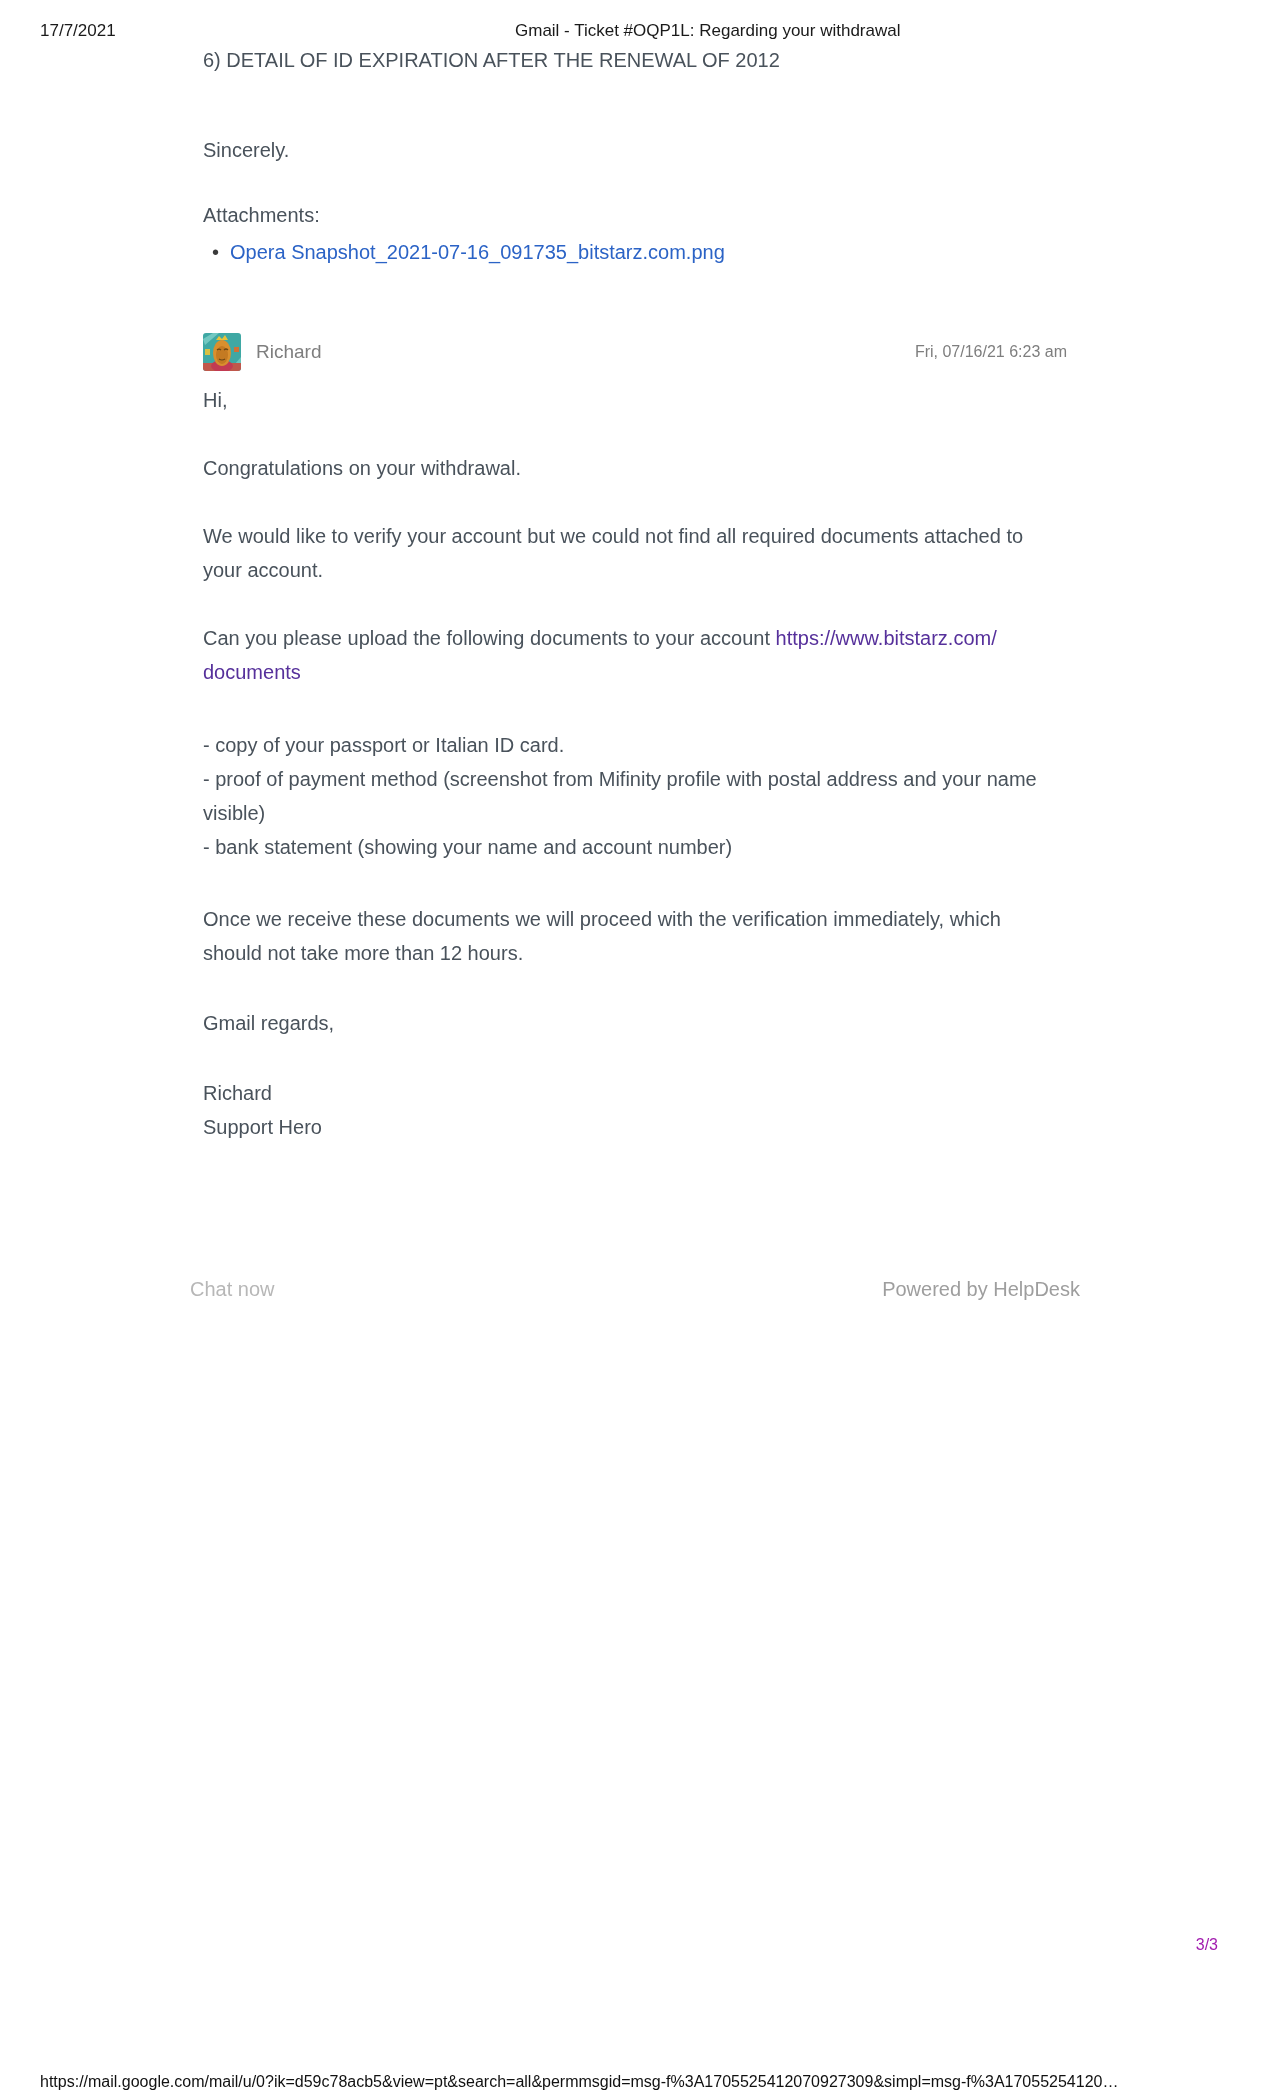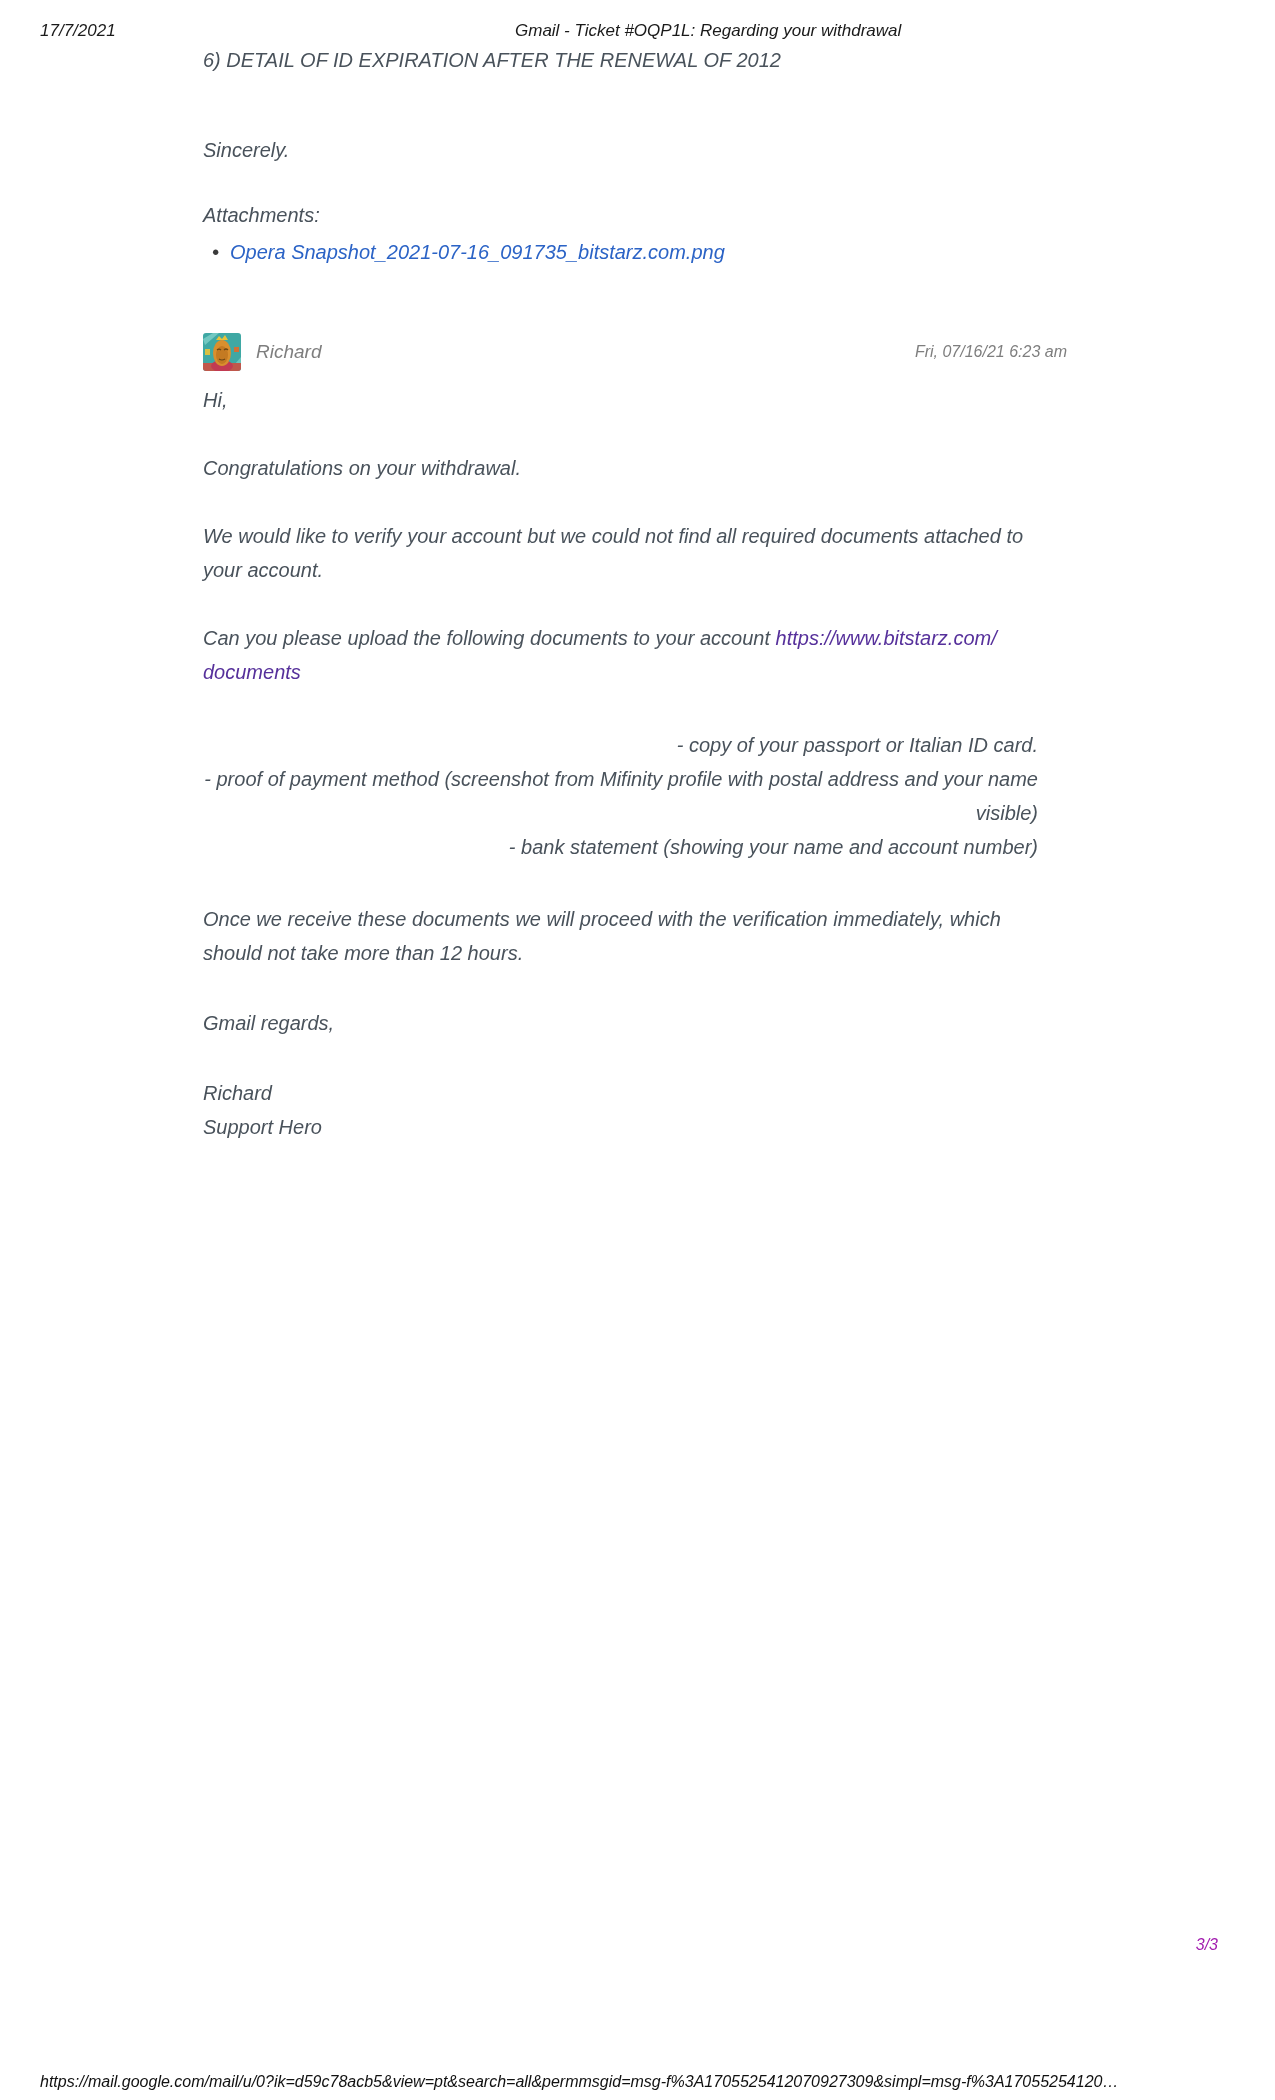--- a/index.html
+++ b/index.html
@@ -2,21 +2,20 @@
 <html><head>
 <meta charset="utf-8">
 <style>
   html,body { margin:0; padding:0; background:#ffffff; }
   .page {
     position:relative;
     width:1275px; height:2100px;
     background:#ffffff;
     font-family:"Liberation Sans", sans-serif;
     overflow:hidden;
-    font-style:italic;
   }
 
   
   .print-date {
     position:absolute; top:21px; left:40px;
     font-size:17px; color:#1a1a1a; white-space:nowrap;
   }
   .print-title {
     position:absolute; top:21px; left:515px;
     font-size:17px; color:#1a1a1a; white-space:nowrap;
@@ -52,21 +51,21 @@
     display:flex; align-items:center;
     max-width:864px;
   }
   .avatar { width:38px; height:38px; border-radius:3px; overflow:hidden; flex:0 0 38px; }
   .sender-name { margin-left:15px; font-size:19px; color:#7e7e7e; }
   .msg-date { margin-left:auto; font-size:16px; color:#7e7e7e; white-space:nowrap;text-align:center; }
 
   .greeting { margin-top:12px !important; }
   .para     { margin-top:34px !important; }
   .doc-list { margin:39px 0 0 13px; max-width:835px; }
-  .doc-list div { max-width:835px;text-align:right; }
+  .doc-list div { max-width:835px; }
   .para-once { margin-top:38px !important; }
   .signoff   { margin-top:36px !important; }
   .signature { margin-top:36px !important; }
 
   
   .email-footer {
     margin-top:128px;
     display:flex; justify-content:space-between; align-items:center;
     width:890px; font-size:20px;
   }
@@ -146,19 +145,23 @@
 
     <p class="para-once">Once we receive these documents we will proceed with the verification immediately, which should not take more than 12 hours.</p>
 
     <p class="signoff">Gmail regards,</p>
 
     <p class="signature">
       <span>Richard</span><br>
       <span>Support Hero</span>
     </p>
 
+    <div class="email-footer">
+      <a href="#" class="chat-now">Chat now</a>
+      <span class="powered-by">Powered by HelpDesk</span>
+    </div>
 
   </div>
 
   <div class="print-url">https://mail.google.com/mail/u/0?ik=d59c78acb5&amp;view=pt&amp;search=all&amp;permmsgid=msg-f%3A1705525412070927309&amp;simpl=msg-f%3A17055254120…</div>
   <div class="print-page-num">3/3</div>
 
 </div>
 
 </body></html>

